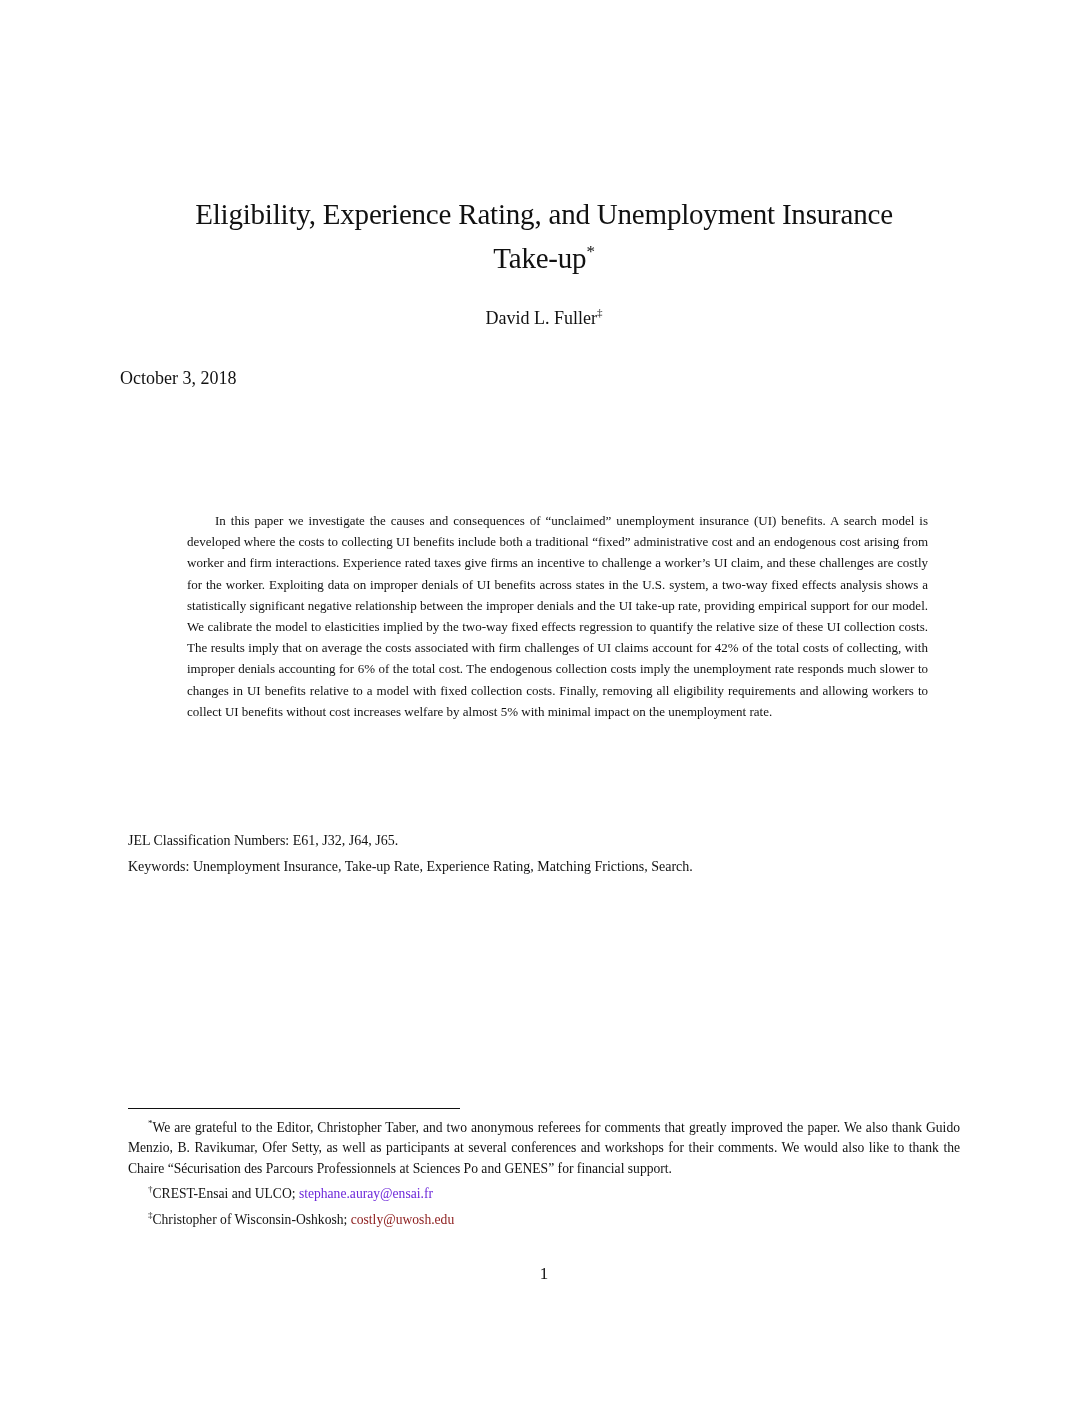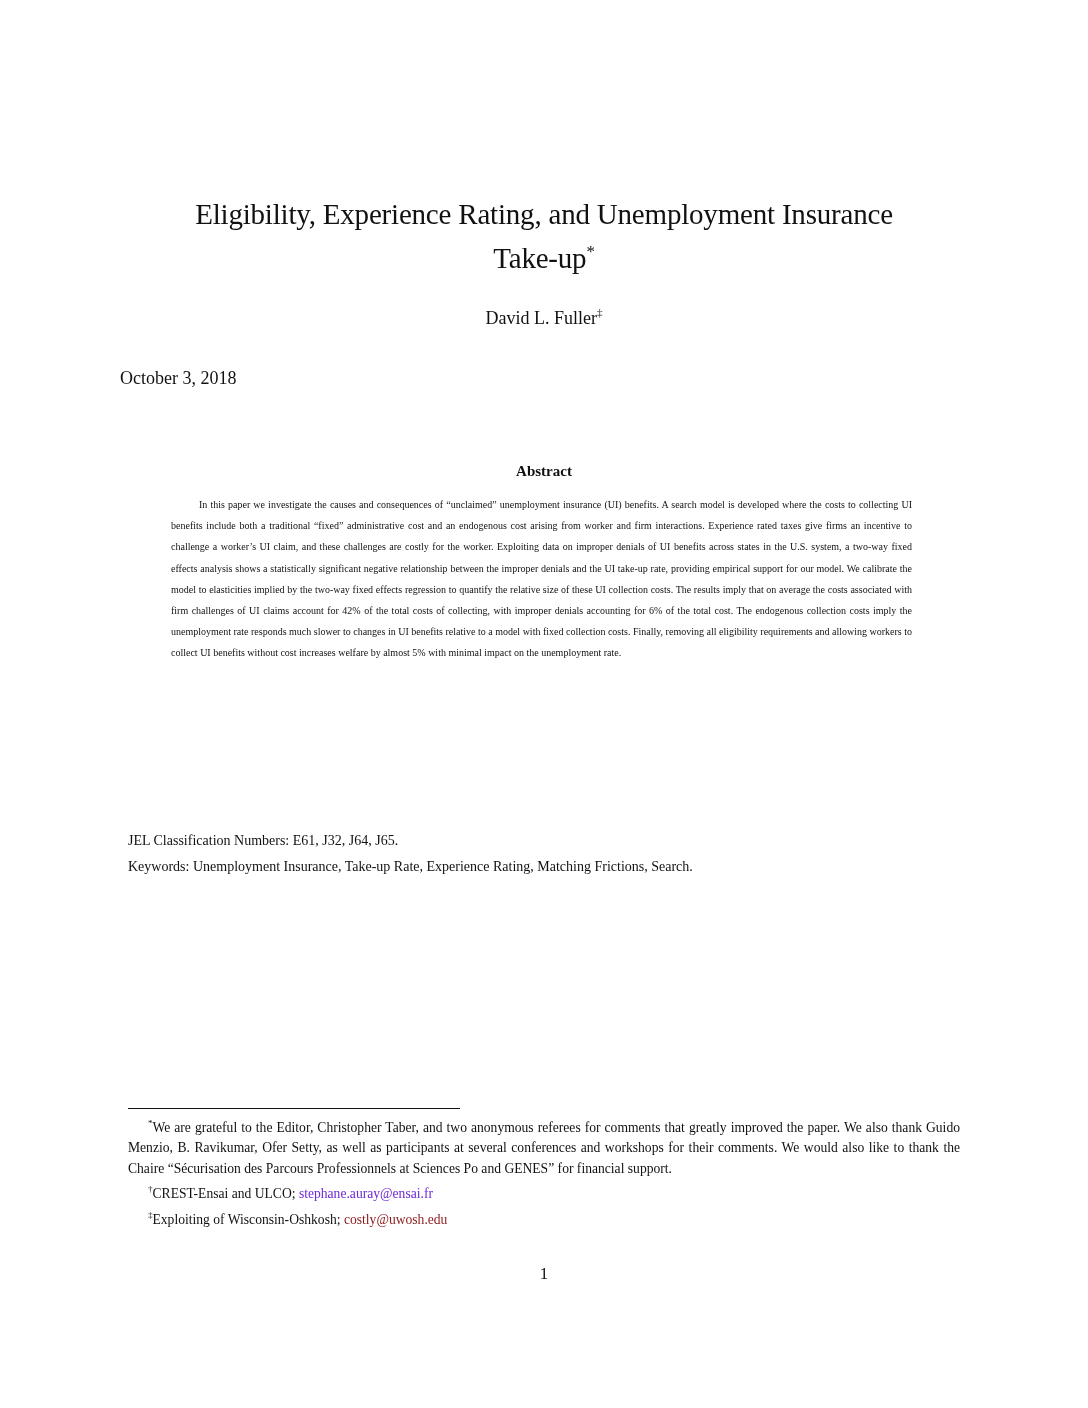--- a/index.html
+++ b/index.html
@@ -25,22 +25,22 @@
       text-align: left; font-size: 18px;
       font-family: "Liberation Serif", "DejaVu Serif", serif;
     }
     .abstract-heading {
       position: absolute; left: 120px; width: 848px; top: 463px;
       text-align: center; font-size: 15px; font-weight: bold;
       font-family: "Liberation Serif", "DejaVu Serif", serif;
     }
     .abstract-body {
       position: absolute; left: 171px; width: 741px; top: 494px;
-      font-size: 10px; line-height: 21.2px; text-align: justify;
-      text-indent: 28px; margin: 0;
+      font-size: 13px; line-height: 21.2px; text-align: justify;
+      text-indent: 28px; margin: 16px;
       font-family: "Liberation Serif", "DejaVu Serif", serif;
     }
     .meta {
       position: absolute; left: 128px; width: 860px; top: 828px;
       font-size: 14px; line-height: 26px;
       font-family: "Liberation Serif", "DejaVu Serif", serif;
     }
     .meta div { white-space: nowrap; }
     .fn-rule {
       position: absolute; left: 128px; top: 1108px; width: 332px; height: 0;
@@ -71,30 +71,29 @@
   </h1>
 
   <div class="authors">
     <div>
       <span>David L. Fuller</span><sup>‡</sup>
     </div>
   </div>
 
   <div class="date">October 3, 2018</div>
 
-  <div class="abstract-heading">Abstract</div>
   <p class="abstract-body">In this paper we investigate the causes and consequences of “unclaimed” unemployment insurance (UI) benefits. A search model is developed where the costs to collecting UI benefits include both a traditional “fixed” administrative cost and an endogenous cost arising from worker and firm interactions. Experience rated taxes give firms an incentive to challenge a worker’s UI claim, and these challenges are costly for the worker. Exploiting data on improper denials of UI benefits across states in the U.S. system, a two-way fixed effects analysis shows a statistically significant negative relationship between the improper denials and the UI take-up rate, providing empirical support for our model. We calibrate the model to elasticities implied by the two-way fixed effects regression to quantify the relative size of these UI collection costs. The results imply that on average the costs associated with firm challenges of UI claims account for 42% of the total costs of collecting, with improper denials accounting for 6% of the total cost. The endogenous collection costs imply the unemployment rate responds much slower to changes in UI benefits relative to a model with fixed collection costs. Finally, removing all eligibility requirements and allowing workers to collect UI benefits without cost increases welfare by almost 5% with minimal impact on the unemployment rate.</p>
 
   <div class="meta">
     <div>JEL Classification Numbers: E61, J32, J64, J65.</div>
     <div>Keywords: Unemployment Insurance, Take-up Rate, Experience Rating, Matching Frictions, Search.</div>
   </div>
 
   <div class="fn-rule"></div>
 
   <div class="footnotes">
     <p><sup>*</sup><span>We are grateful to the Editor, Christopher Taber, and two anonymous referees for comments that greatly improved the paper. We also thank Guido Menzio, B. Ravikumar, Ofer Setty, as well as participants at several conferences and workshops for their comments. We would also like to thank the Chaire “Sécurisation des Parcours Professionnels at Sciences Po and GENES” for financial support.</span></p>
     <p><sup>†</sup><span>CREST-Ensai and ULCO; </span><a class="link" style="color: #6d28d9; margin-top: 24px;">stephane.auray@ensai.fr</a></p>
-    <p><sup>‡</sup><span>Exploiting of Wisconsin-Oshkosh; </span><a class="link" style="color: rgb(139, 26, 26);">costly@uwosh.edu</a></p>
+    <p><sup>‡</sup><span>Christopher of Wisconsin-Oshkosh; </span><a class="link" style="color: rgb(139, 26, 26);">costly@uwosh.edu</a></p>
   </div>
 
   <div class="page-number">1</div>
 </div>
 
 </body></html>

